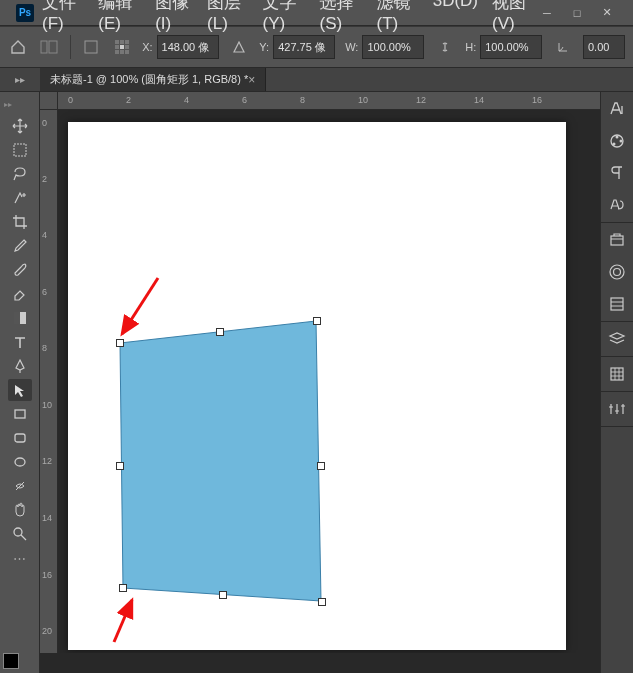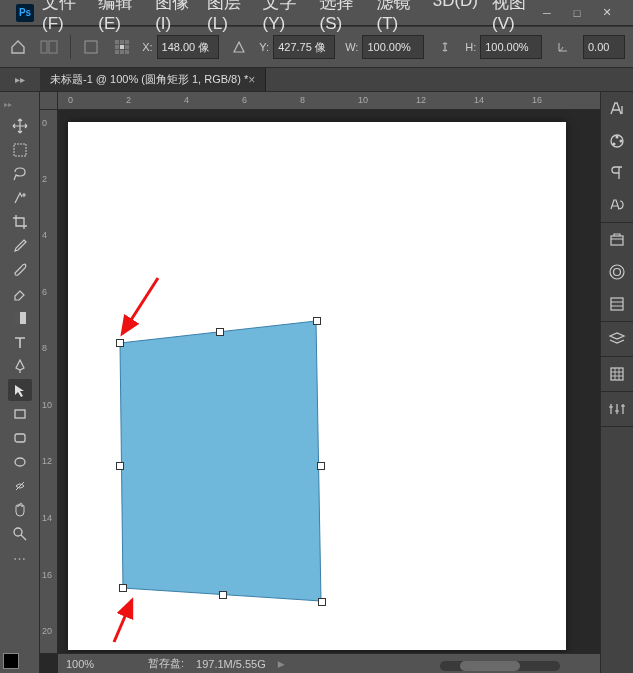--- a/index.html
+++ b/index.html
@@ -323,29 +323,20 @@
           <defs>
               <marker id="ah2" markerWidth="8" markerHeight="8" refX="6" refY="3" orient="auto">
                 <path d="M0 0 L7 3 L0 6 Z" fill="#e11"></path>
               </marker>
             </defs>
           <line x1="12" y1="50" x2="30" y2="8" stroke="#e11" stroke-width="3" marker-end="url(#ah2)"></line>
         </svg>
       </div>
     </div>
 
-    <div class="statusbar">
-      <span class="zoom">100%</span>
-      <span>暂存盘:</span>
-      <span>197.1M/5.55G</span>
-      <span class="chev">▶</span>
-      <div class="hscroll">
-          <div class="thumb"></div>
-        </div>
-    </div>
   </div>
 
   <div class="rightbar">
     <div class="rgroup">
       <div class="ricon">
           <svg width="18" height="18" viewBox="0 0 18 18">
             <path d="M3 14 L7 3 L9 3 L13 14 M5 10 L11 10 M14 14 L14 6" stroke="#ccc" stroke-width="1.3" fill="none"></path>
           </svg>
         </div>
       <div class="ricon">

